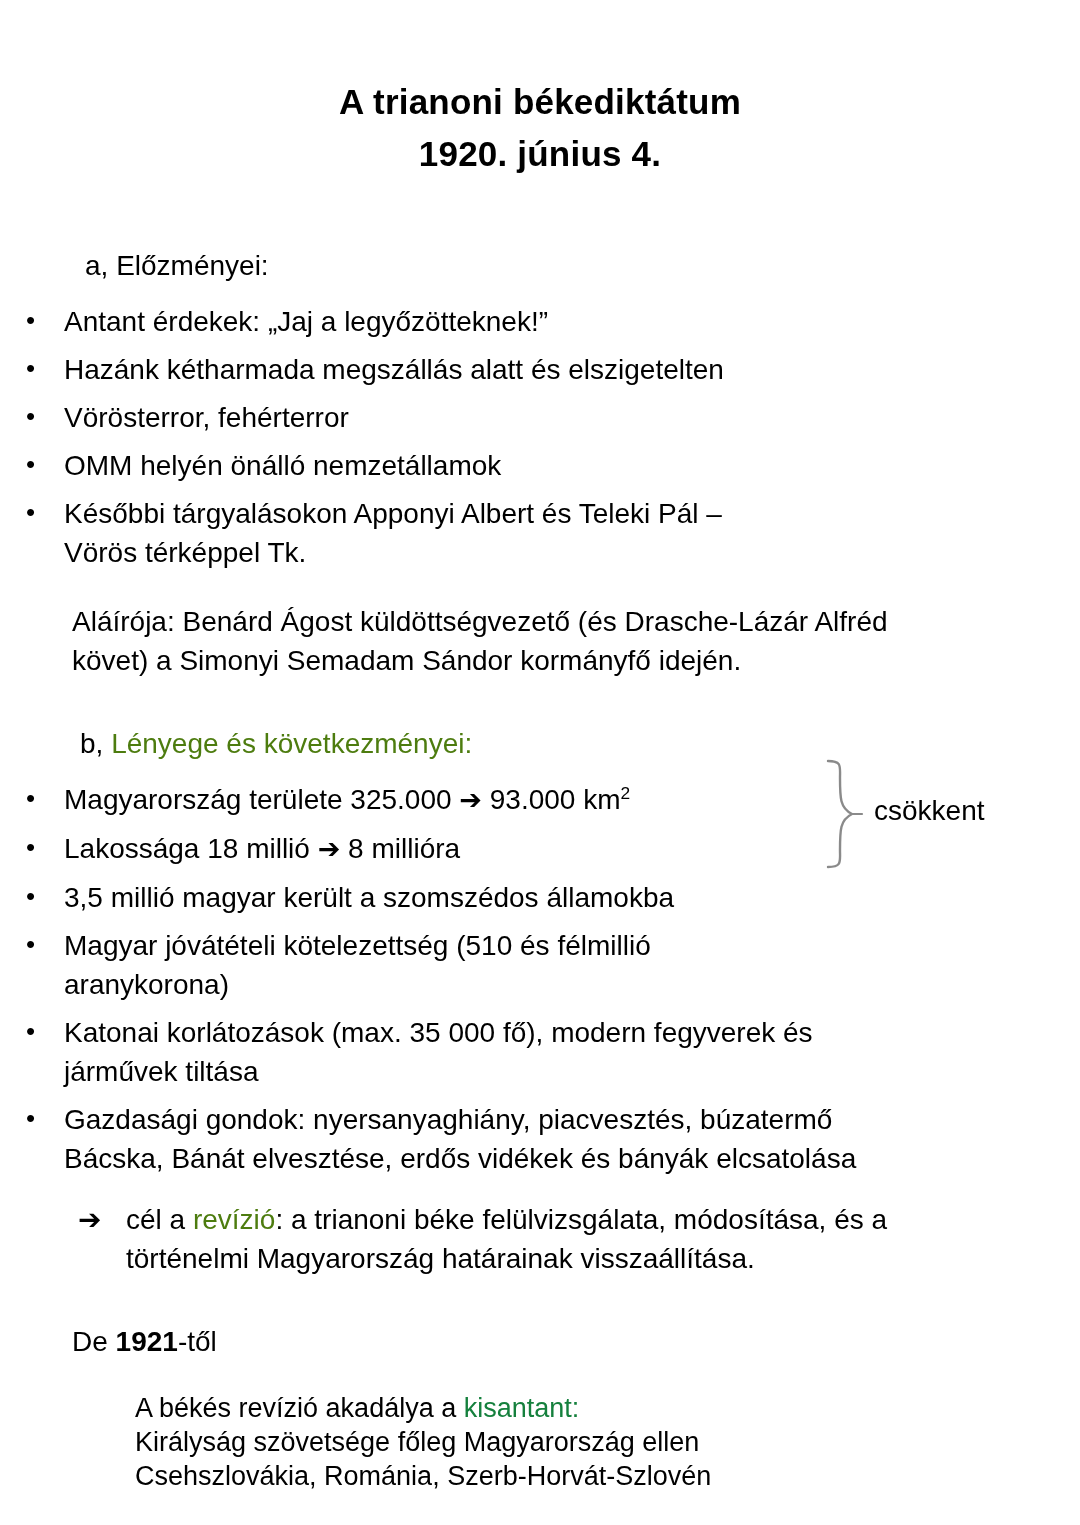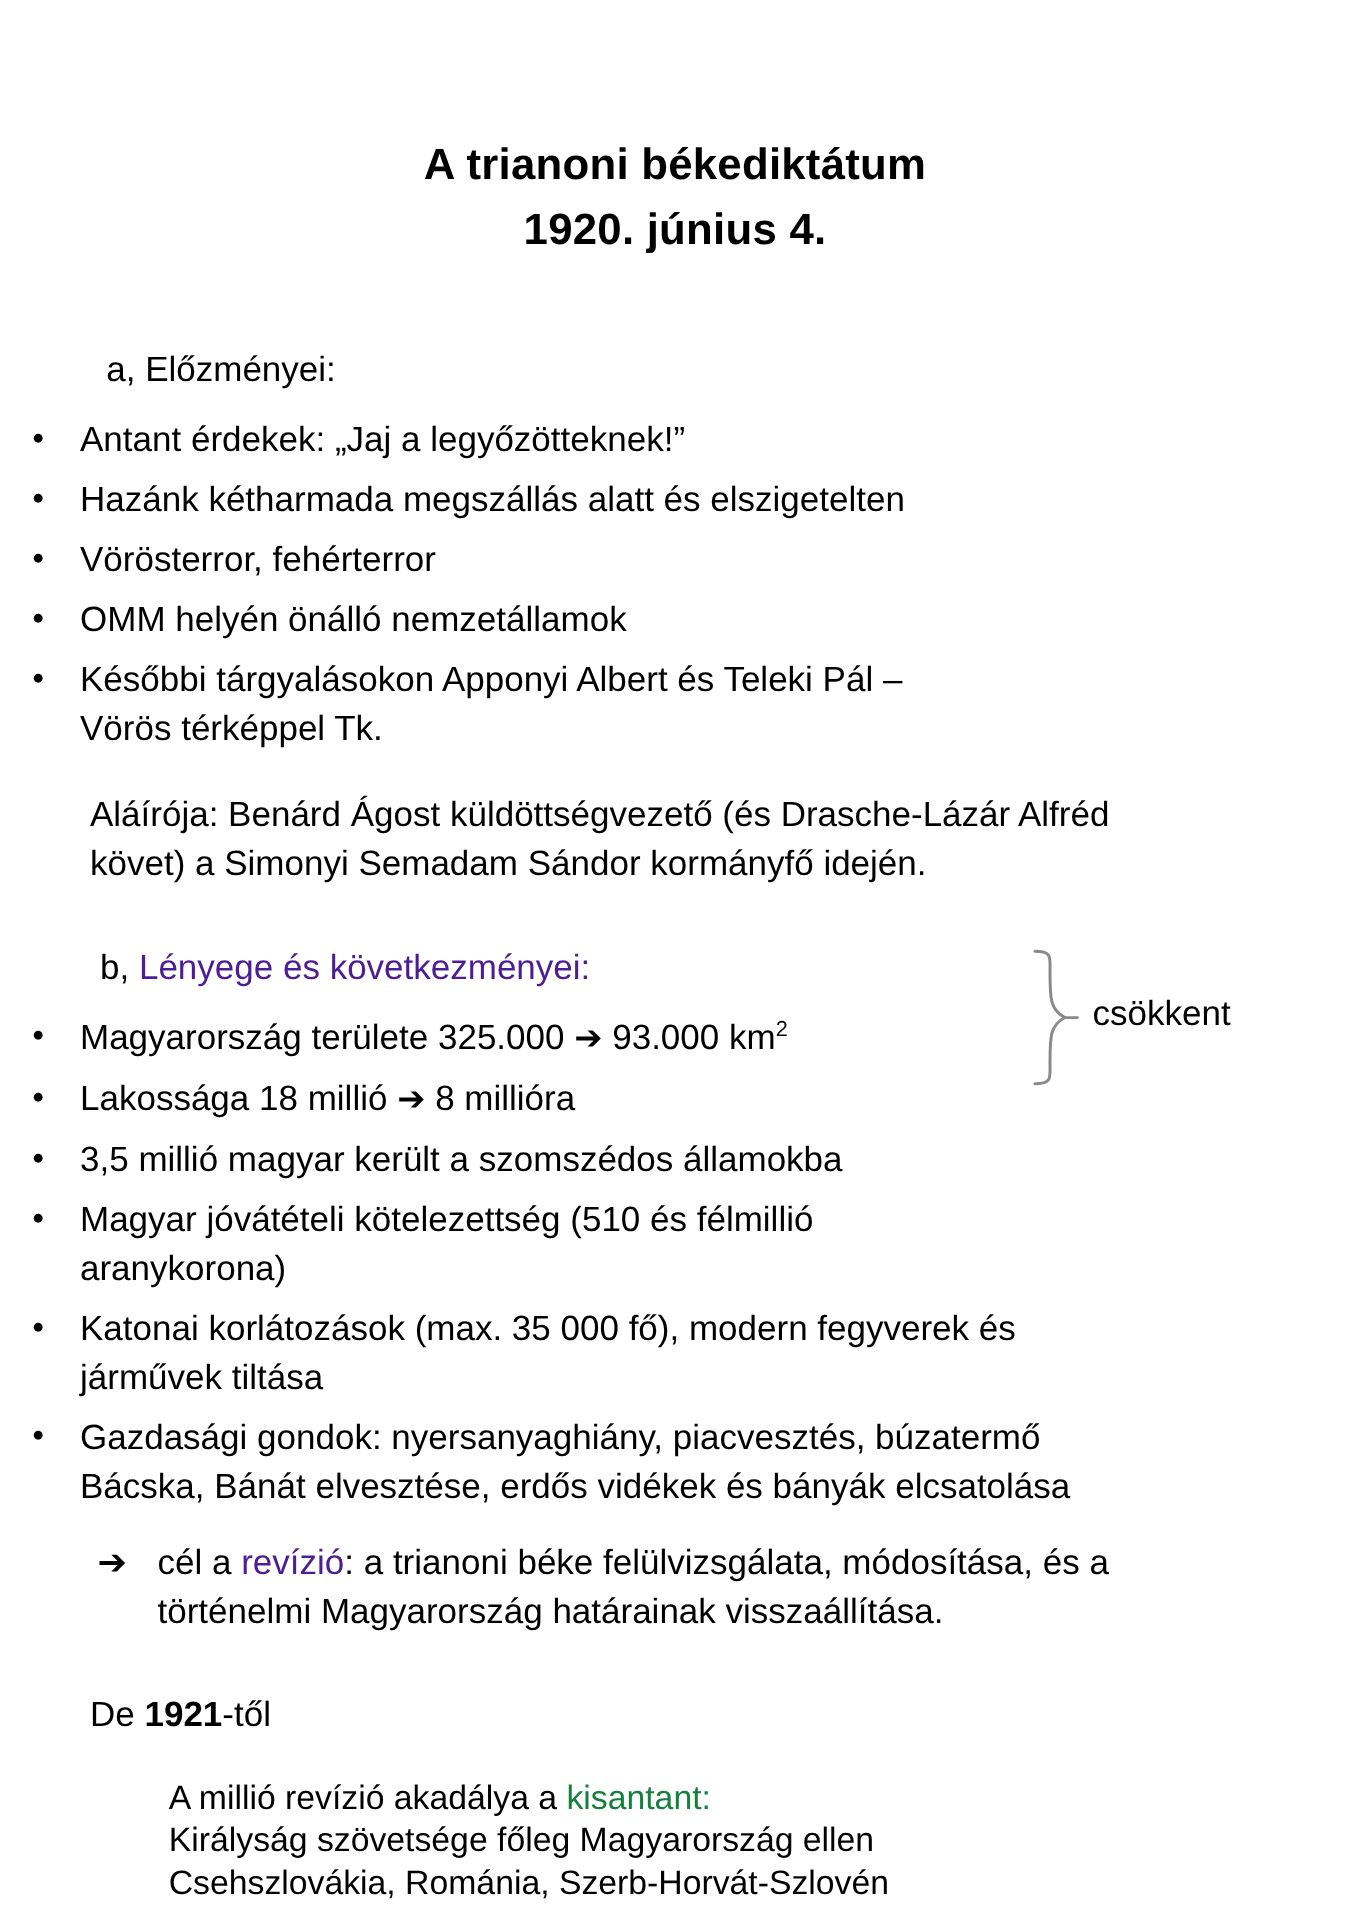--- a/index.html
+++ b/index.html
@@ -21,35 +21,35 @@
   .page {
     position: relative;
     width: 1080px;
     height: 1525px;
     box-sizing: border-box;
   }
 
   
   .title-block {
     text-align: center;
-    padding-top: 106px;
+    padding-top: 76px;
   }
   .title-line {
     font-size: 35px;
     font-weight: bold;
     line-height: 52px;
     letter-spacing: 0.2px;
   }
 
   
   .section-label {
     font-size: 28px;
     line-height: 40px;
   }
-  .blue  { color: #4c1d95; }
+  .blue  { color: #4d7c0f; }
   .purple { color: #15803d; }
   .bold  { font-weight: bold; }
 
   
   ul.bullets {
     list-style: none;
     margin: 16px;
     padding: 0;
   }
   ul.bullets > li {
@@ -236,21 +236,21 @@
   <div class="goal">
     <span class="arrow-lead">➔</span><span>cél a </span><span class="blue">revízió</span><span>: a trianoni béke felülvizsgálata, módosítása, és a történelmi Magyarország határainak visszaállítása.</span>
   </div>
 
   <div class="de-line">
     <span>De </span><span class="bold">1921</span><span>-től</span>
   </div>
 
   <div class="kisantant-block">
     <div>
-      <span>A millió revízió akadálya a </span><span class="purple">kisantant:</span>
+      <span>A békés revízió akadálya a </span><span class="purple">kisantant:</span>
     </div>
     <div>
       <span>Királyság szövetsége főleg Magyarország ellen</span>
     </div>
     <div>
       <span>Csehszlovákia, Románia, Szerb-Horvát-Szlovén</span>
     </div>
   </div>
 
 </div>

